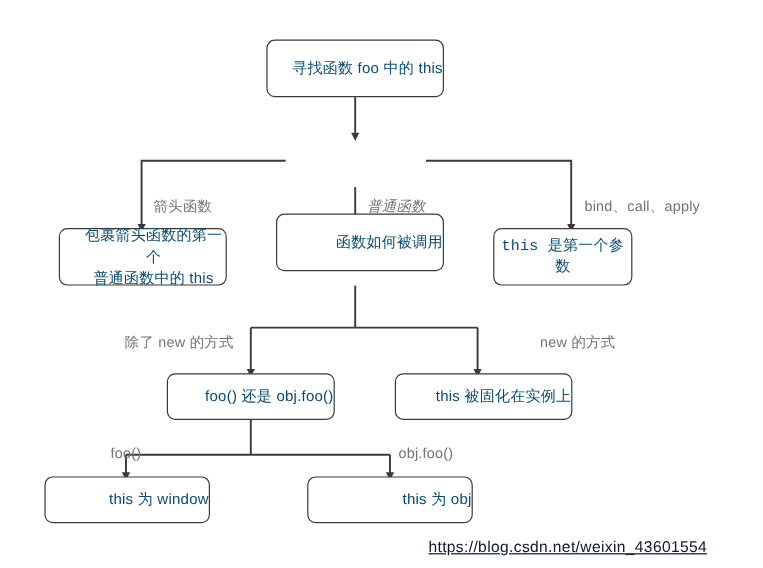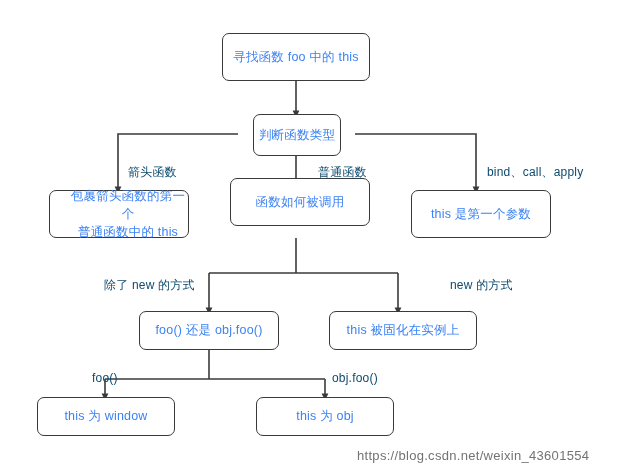--- a/index.html
+++ b/index.html
@@ -26,48 +26,49 @@
     pointer-events: none;
   }
   .node {
     position: absolute;
     box-sizing: border-box;
     border: 1.6px solid #3a3a3a;
     border-radius: 7px;
     background: #ffffff;
     display: flex;
     align-items: center;
-    justify-content: center;
+    justify-content: flex-end;
     text-align: center;
-    color: #3b82f6;
+    color: #0c4a6e;
     font-size: 12.5px;
     line-height: 1.45;
     letter-spacing: 0.2px;
     z-index: 2;
   }
   .node .txt {
     display: block;
     white-space: pre-line;
   }
   .edge-label {
     position: absolute;
-    color: #0c4a6e;
+    color: #737373;
     font-size: 12px;
     letter-spacing: 0.2px;
     white-space: nowrap;
     z-index: 3;
     background: transparent;
   }
   .watermark {
     position: absolute;
-    color: #737373;
+    color: #0f172a;
     font-size: 13px;
     letter-spacing: 0.3px;
     white-space: nowrap;
     z-index: 1;
+    text-decoration: underline;
   }
 </style>
 </head>
 <body>
 
 <div id="canvas">
 
   <svg id="wires" viewBox="0 0 636 473" xmlns="http://www.w3.org/2000/svg">
     <defs>
       <marker id="arrowhead" markerWidth="9" markerHeight="9" refX="4.2" refY="4.2" orient="auto" markerUnits="userSpaceOnUse">
@@ -91,34 +92,31 @@
       <path d="M105,379 L325,379"></path>
       <path d="M105,379 L105,397" marker-end="url(#arrowhead)"></path>
       <path d="M325,379 L325,397" marker-end="url(#arrowhead)"></path>
     </g>
   </svg>
 
   <div class="node" style="left:222px; top:33px; width:148px; height:48px;">
     <span class="txt">寻找函数 foo 中的 this</span>
   </div>
 
-  <div class="node" style="left:253px; top:114px; width:88px; height:42px;">
-    <span class="txt">判断函数类型</span>
-  </div>
 
   <div class="node" style="left:49px; top:190px; width:140px; height:48px;padding-left:18px;">
     <span class="txt">包裹箭头函数的第一个
 普通函数中的 this</span>
   </div>
 
   <div class="node" style="left:230px; top:178px; width:140px; height:48px;">
     <span class="txt">函数如何被调用</span>
   </div>
 
-  <div class="node" style="left:411px; top:190px; width:140px; height:48px;">
+  <div class="node" style="left:411px; top:190px; width:116px; height:48px;font-family:Liberation Mono, monospace;">
     <span class="txt">this 是第一个参数</span>
   </div>
 
   <div class="node" style="left:139px; top:311px; width:140px; height:39px;">
     <span class="txt">foo() 还是 obj.foo()</span>
   </div>
 
   <div class="node" style="left:329px; top:311px; width:148px; height:39px;">
     <span class="txt">this 被固化在实例上</span>
   </div>
@@ -126,21 +124,21 @@
   <div class="node" style="left:37px; top:397px; width:138px; height:39px;">
     <span class="txt">this 为 window</span>
   </div>
 
   <div class="node" style="left:256px; top:397px; width:138px; height:39px;">
     <span class="txt">this 为 obj</span>
   </div>
 
   <div class="edge-label" style="left:128px; top:164px;">箭头函数</div>
 
-  <div class="edge-label" style="left:318px; top:164px;">普通函数</div>
+  <div class="edge-label" style="left:306px; top:164px;font-style:italic;">普通函数</div>
 
   <div class="edge-label" style="left:487px; top:164px;">bind、call、apply</div>
 
   <div class="edge-label" style="left:104px; top:277px;">除了 new 的方式</div>
 
   <div class="edge-label" style="left:409px; top:277px;margin-left:41px;">new 的方式</div>
 
   <div class="edge-label" style="left:68px; top:371px;margin-left:24px;">foo()</div>
 
   <div class="edge-label" style="left:332px; top:371px;">obj.foo()</div>

